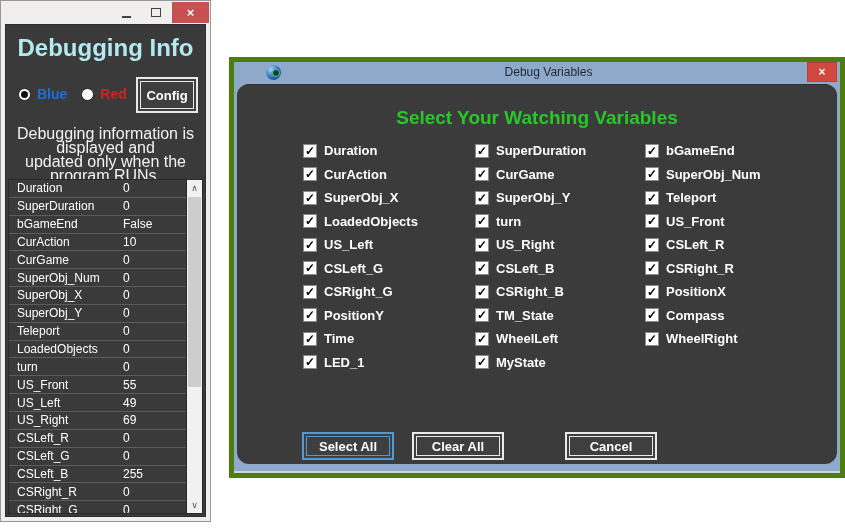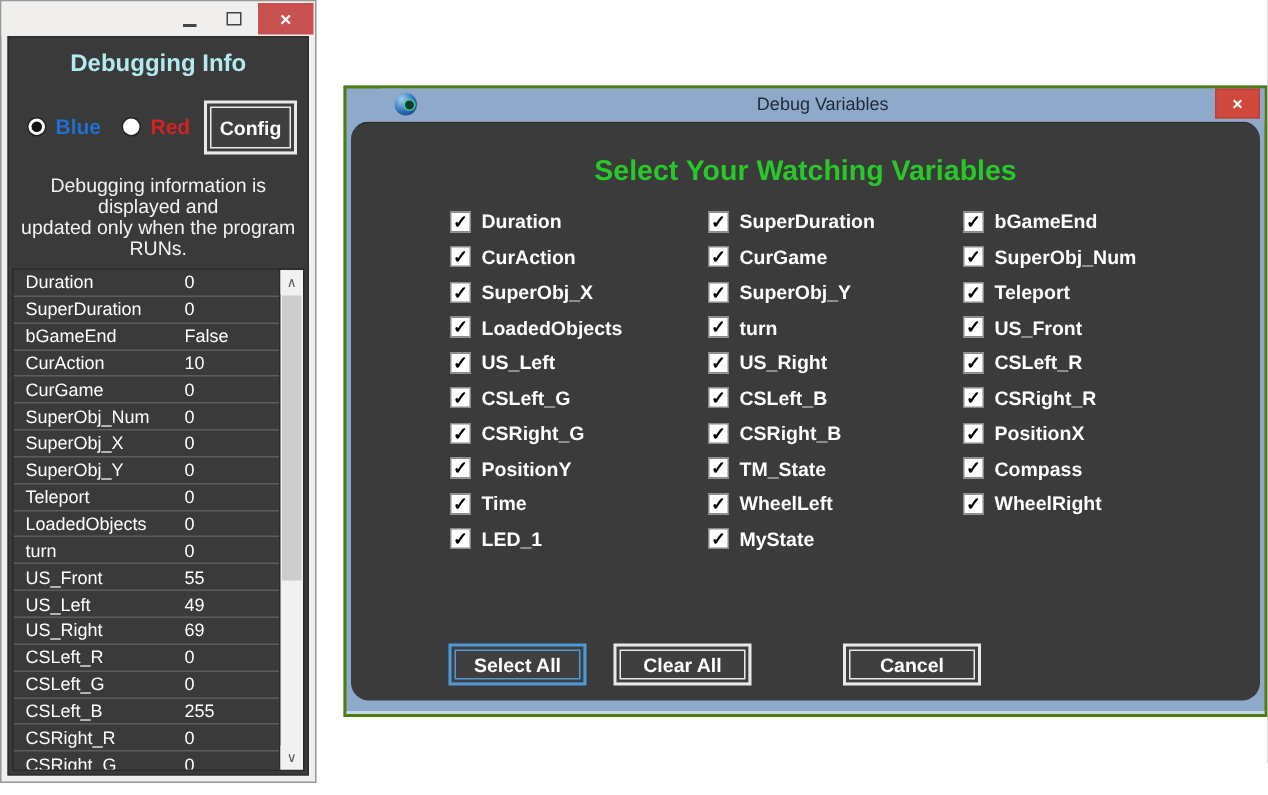--- a/index.html
+++ b/index.html
@@ -11,58 +11,58 @@
   .lwin-titlebar { position:relative; height:23px; background:#f1efee; }
   .lwin-btn { position:absolute; top:1px; height:21px; display:flex; align-items:center; justify-content:center; cursor:default; }
   .lwin-min { left:112px; width:26px; }
   .lwin-max { left:142px; width:26px; }
   .lwin-close { left:171px; width:37px; background:#c75050; color:#fff; font-size:13px; font-weight:bold; }
   .icon-minline { width:9px; height:2px; background:#444; margin-top:8px; }
   .icon-maxbox { width:10px; height:9px; border:1px solid #444; background:transparent; }
 
   .dpanel { position:absolute; left:4px; top:23px; right:4px; bottom:4px; background:#3a3a3a; border:1px solid #2d2d2d; }
 
-  .dpanel-title { margin-top:9px; text-align:center; color:#b3e9f0; font-size:16px; font-weight:bold; }
+  .dpanel-title { margin-top:9px; text-align:center; color:#b3e9f0; font-size:24px; font-weight:bold; }
 
   .radio-row { position:relative; height:38px; margin-top:15px; }
   .radio-group { position:absolute; left:12px; top:9px; display:flex; align-items:center; gap:6px; }
   .radio { width:13px; height:13px; border-radius:50%; background:#fff; border:1px solid #222; position:relative; }
   .radio.sel::after { content:""; position:absolute; left:2px; top:2px; width:7px; height:7px; border-radius:50%; background:#111; }
   .rlabel { font-size:14px; font-weight:bold; }
   .rlabel.blue { color:#1f6fd4; margin-right:8px; }
   .rlabel.red  { color:#d32222; }
 
   .btn { background:#3f3f3f; color:#fff; font-weight:bold; font-size:13px; font-family:"Liberation Sans",sans-serif;
          border:2px solid #e9e9e9; box-shadow: inset 0 0 0 2px #3f3f3f, inset 0 0 0 3px #e9e9e9;
          display:flex; align-items:center; justify-content:center; cursor:default; }
   .btn-focus { border-color:#4e9ad6; box-shadow: inset 0 0 0 2px #3f3f3f, inset 0 0 0 3px #4e9ad6; }
 
   .config-btn { position:absolute; right:7px; top:0; width:62px; height:36px; }
 
-  .desc { margin-top:12px; text-align:center; color:#f2f2f2; font-size:13px; line-height:14px; }
+  .desc { margin-top:12px; text-align:center; color:#f2f2f2; font-size:16px; line-height:14px; }
 
   .thead { position:relative; margin-top:8px; height:18px; }
   .thname, .thvalue { position:absolute; color:#aee6ee; font-size:13px; font-weight:bold; }
   .thname { left:8px; }
   .thvalue { left:116px; }
 
   .tablewrap { position:absolute; left:2px; right:2px; top:154px; bottom:2px; border:1px solid #2a2a2a; background:#3a3a3a; }
   .trows { position:absolute; left:0; top:0; right:16px; bottom:0; overflow:hidden; }
   .trow { height:17.85px; display:flex; align-items:center; border-bottom:1px solid #5c5c5c; position:relative; }
   .tname { margin-left:8px; color:#fff; font-size:12px; }
   .tvalue { position:absolute; left:114px; color:#fff; font-size:12px; }
 
   .sbar { position:absolute; top:0; right:0; width:16px; bottom:0; background:#f1f1f1; border-left:1px solid #2a2a2a; }
   .sarrow { position:absolute; left:0; width:100%; height:16px; display:flex; align-items:center; justify-content:center; color:#555; font-size:9px; background:#f1f1f1; }
   .sarrow.up { top:0; }
   .sarrow.down { bottom:0; }
   .sthumb { position:absolute; left:1px; right:1px; top:17px; height:190px; background:#cdcdcd; }
 
   
-  .dlg { position:absolute; left:229px; top:57px; width:616px; height:421px; background:#8fa9ca; border:2px solid #4d7c0f;padding-left:23px; }
+  .dlg { position:absolute; left:229px; top:57px; width:616px; height:421px; background:#8fa9ca; border:5px solid #4d7c0f;padding-left:23px; }
   .dlg-titlebar { position:relative; height:22px; background:#8fa9ca; }
   .dlg-title { position:absolute; left:0; right:0; top:3px; text-align:center; color:#1e2838; font-size:12px; }
   .app-icon { position:absolute; left:9px; top:3px; width:15px; height:15px; border-radius:50%;
               background:radial-gradient(circle at 32% 28%, #9ed2f0, #2f6db8 55%, #123a6e 95%); }
   .app-icon::after { content:""; position:absolute; left:6px; top:4px; width:6px; height:6px; border-radius:50%;
                      background:#123a3a; border:1px solid #43d08a; }
   .dlg-close { position:absolute; right:3px; top:0; width:30px; height:20px; background:#d1483f; border:1px solid #b8423a;
                color:#fff; font-size:12px; font-weight:bold; display:flex; align-items:center; justify-content:center; }
 
   .dlg-body { position:absolute; left:3px; right:3px; top:22px; bottom:9px; background:#3b3b3b; border-top:1px solid #2d2d2d;border-radius:12px; }

